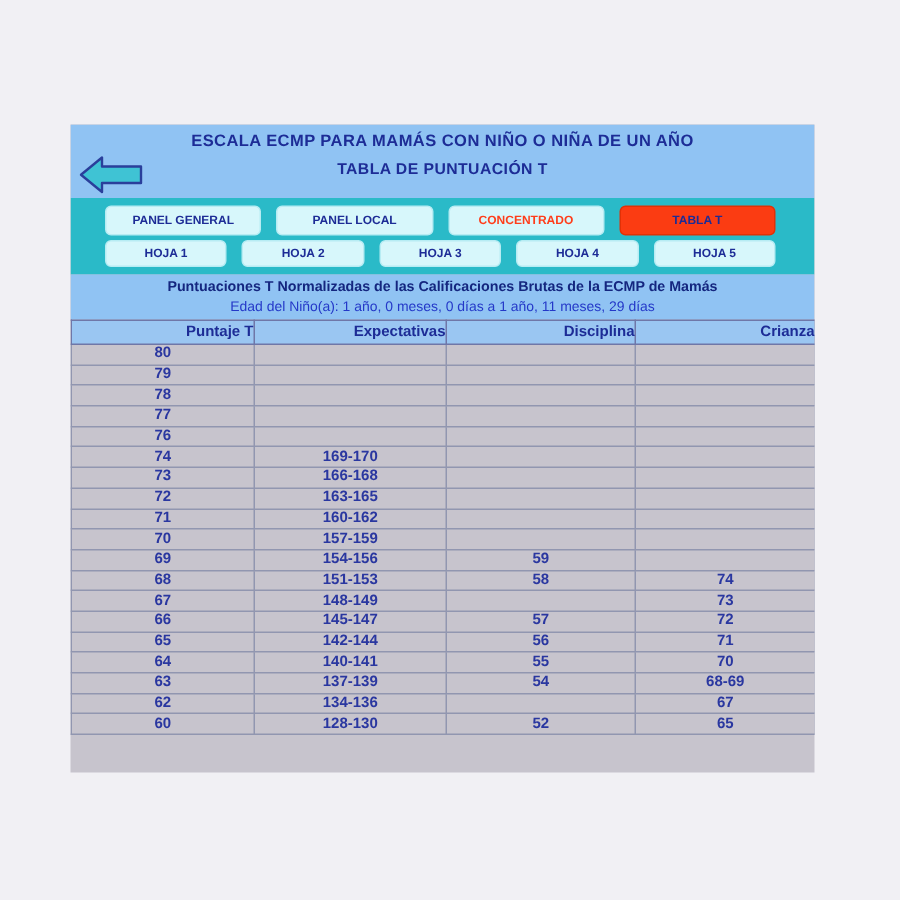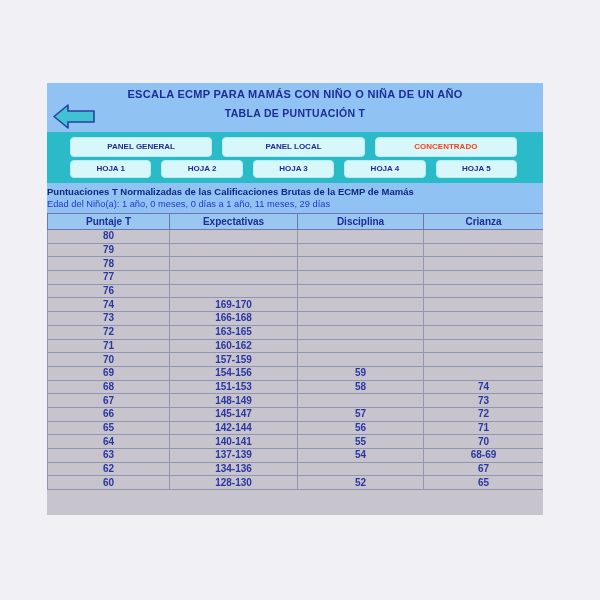--- a/index.html
+++ b/index.html
@@ -77,21 +77,21 @@
   .nav-btn.red-text { color: var(--red_accent, #FF3D1A); }
   .nav-btn.red-fill {
     background: var(--red_fill, #FB3C12);
     border-color: #e23106;
     color: var(--navy, #1D2C96);
   }
   
   .info-band {
     height: 30px;
     background: var(--header_blue, #90C3F3);
-    text-align: left;
+    text-align: center;
     box-sizing: border-box;
     padding-top: 3px;
   }
   .info-line1 {
     font-size: 9.5px;
     font-weight: bold;
     color: #14267F;
   }
   .info-line2 {
     margin-top: 2px;
@@ -104,21 +104,21 @@
     table-layout: fixed;
     width: 496px;
   }
   table.tscore th {
     height: 15px;
     background: var(--col_header_bg, #9AC6F2);
     border: 1px solid #6F77A8;
     font-size: 10px;
     font-weight: bold;
     color: var(--navy, #1D2C96);
-    text-align: center;
+    text-align: right;
     padding: 0;
   }
   table.tscore td {
     height: 12.7px;
     background: var(--row_bg, #C7C4CD);
     border: 1px solid var(--grid_border, #9196B0);
     font-size: 10px;
     font-weight: bold;
     color: #2A37A0;
     text-align: center;
@@ -139,20 +139,21 @@
     <svg class="back-arrow" viewBox="0 0 44 27">
       <path d="M2 13.5 L16 2 L16 8 L42 8 L42 19 L16 19 L16 25 Z" fill="var(--arrow_fill, #3FC3D4)" stroke="var(--arrow_stroke, #2A3F9B)" stroke-width="1.6" stroke-linejoin="round"></path>
     </svg>
   </div>
 
   <div class="teal-band">
     <div class="nav-row">
         <button class="nav-btn">PANEL GENERAL</button>
         <button class="nav-btn">PANEL LOCAL</button>
         <button class="nav-btn red-text">CONCENTRADO</button>
+        <button class="nav-btn red-fill">TABLA T</button>
       </div>
     <div class="nav-row">
         <button class="nav-btn">HOJA 1</button>
         <button class="nav-btn">HOJA 2</button>
         <button class="nav-btn">HOJA 3</button>
         <button class="nav-btn">HOJA 4</button>
         <button class="nav-btn">HOJA 5</button>
       </div>
   </div>
 

